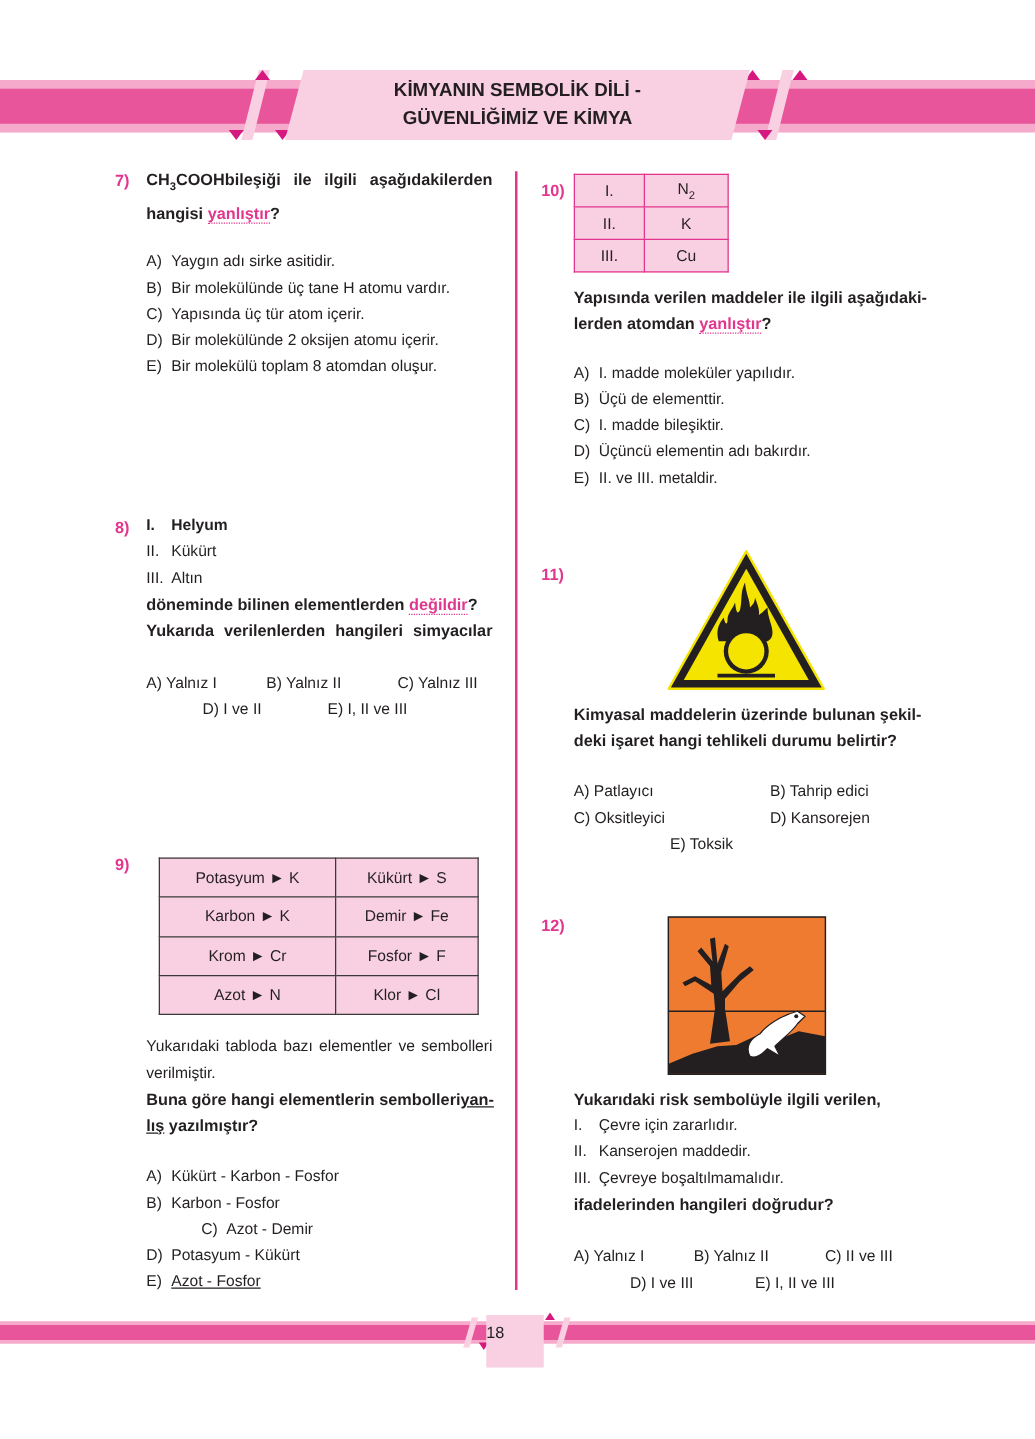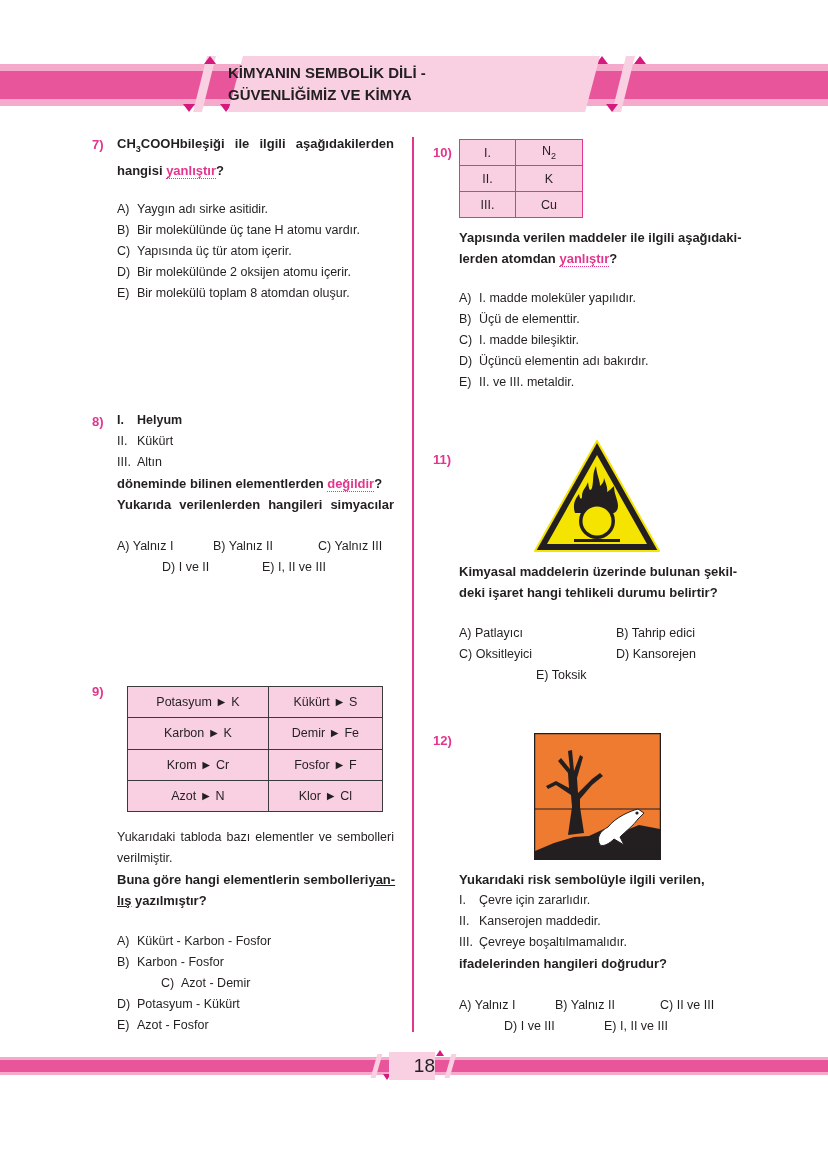--- a/index.html
+++ b/index.html
@@ -6,43 +6,43 @@
   html, body { width: 828px; height: 1151px; background: #ffffff; }
   body { position: relative; font-family: "Liberation Sans", "DejaVu Sans", sans-serif; color: #231f20; overflow: hidden; }
 
   .abs { position: absolute; }
 
   
   .band-light { position: absolute; left: 0; width: 828px; background: #f5a9cb; }
   .band-dark { position: absolute; left: 0; width: 828px; background: #e8559a; }
   .header-box { position: absolute; left: 228px; top: 56px; width: 372px; height: 56px; background: #f9d0e2;
     clip-path: polygon(4% 0, 100% 0, 96% 100%, 0 100%); }
-  .header-title { position: absolute; left: 228px; top: 62px; width: 372px; text-align: left;
+  .header-title { position: absolute; left: 228px; top: 62px; width: 372px; text-align: center;
     font-weight: bold; font-size: 15px; line-height: 22px; color: #231f20; }
   .stripe { position: absolute; background: #f9d0e2; }
   .tri { position: absolute; width: 0; height: 0; }
 
   
   .divider { position: absolute; left: 412px; top: 137px; width: 2px; height: 895px; background: #e2368e; }
 
   .qnum { position: absolute; font-weight: bold; font-size: 13px; color: #e2368e; }
   .q-text { position: absolute; font-size: 13px; line-height: 21px; }
   .bold { font-weight: bold; }
   .hl { color: #e2368e; border-bottom: 1px dotted #e2368e; margin-top: 32px; }
   .ul { text-decoration: underline; }
   .opt { position: absolute; font-size: 12.5px; line-height: 21px; white-space: nowrap; }
   .opt .lbl { display: inline-block; width: 20px; }
 
   table.pink { position: absolute; border-collapse: collapse; background: #f9d0e2; }
   table.pink td { border: 1px solid #3a3a3a; text-align: center; font-size: 12.5px; color: #231f20; }
   table.pink10 td { border: 1px solid #e2368e; }
 
   .sub { font-size: 9px; vertical-align: -4px; }
-  .page-num { position: absolute; left: 389px; top: 1052px; width: 46px; height: 28px; background: #f9d0e2;
-    text-align: right; line-height: 28px; font-size: 19px; }
+  .page-num { position: absolute; left: 389px; top: 1052px; width: 46px; height: 42px; background: #f9d0e2;
+    text-align: left; line-height: 28px; font-size: 13px; }
 </style>
 </head>
 <body>
 
 <div>
   <div class="band-light" style="top:64px;height:42px;"></div>
   <div class="band-dark" style="top:71px;height:28px;"></div>
 
   <div class="stripe" style="left:200px;top:56px;width:9px;height:56px;transform:skewX(-14deg);"></div>
   <div class="tri" style="left:204px;top:56px;border-left:6px solid transparent;border-right:6px solid transparent;border-bottom:8px solid #d6197e;"></div>
@@ -124,21 +124,21 @@
     <div style="display:flex;justify-content:flex-start;white-space:nowrap;">
         <span>Buna göre hangi elementlerin sembolleri </span>
         <span class="ul">yan-</span>
       </div>
     <div><span class="ul">lış</span><span> yazılmıştır?</span></div>
   </div>
   <div class="opt" style="left:117px;top:931px;"><span class="lbl">A)</span><span>Kükürt - Karbon - Fosfor</span></div>
   <div class="opt" style="left:117px;top:952px;"><span class="lbl">B)</span><span>Karbon - Fosfor</span></div>
   <div class="opt" style="left:117px;top:973px;margin-left:44px;"><span class="lbl">C)</span><span>Azot - Demir</span></div>
   <div class="opt" style="left:117px;top:994px;"><span class="lbl">D)</span><span>Potasyum - Kükürt</span></div>
-  <div class="opt" style="left:117px;top:1015px;"><span class="lbl">E)</span><span>Azot - Fosfor</span></div>
+  <div class="opt" style="left:117px;top:1015px;text-decoration:underline;"><span class="lbl">E)</span><span>Azot - Fosfor</span></div>
 </div>
 
 <div>
   <div class="qnum" style="left:433px;top:145px;">10)</div>
   <table class="pink pink10" style="left:459px;top:139px;width:124px;height:78px;">
     <tbody>
         <tr style="height:26px;">
       <td style="width:56px;">I.</td>
       <td><span>N</span><span class="sub">2</span></td>
     </tr>

